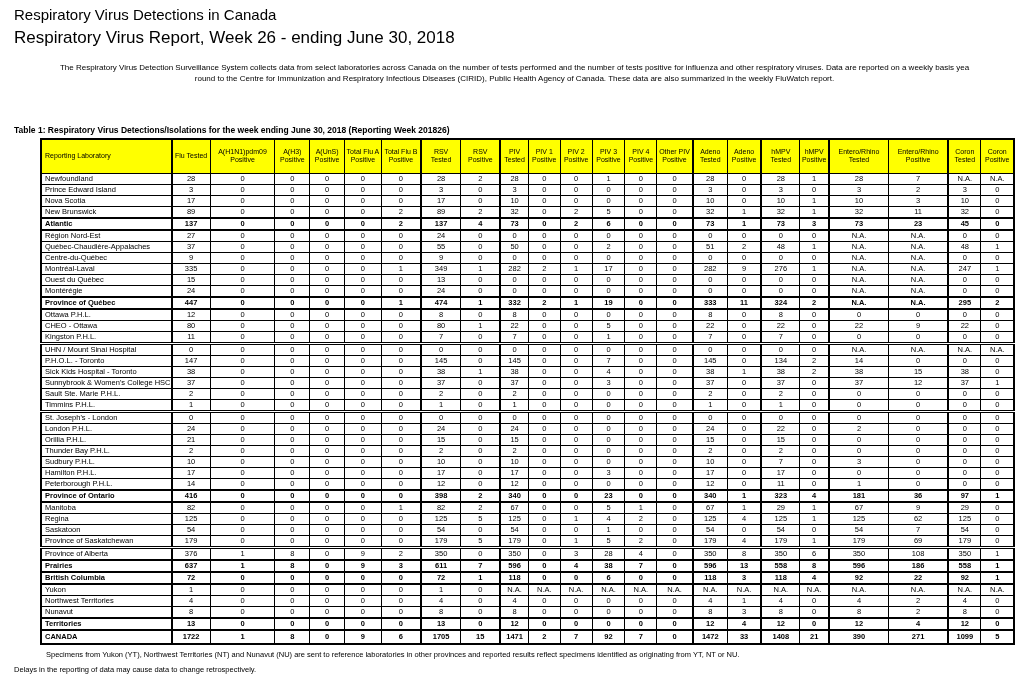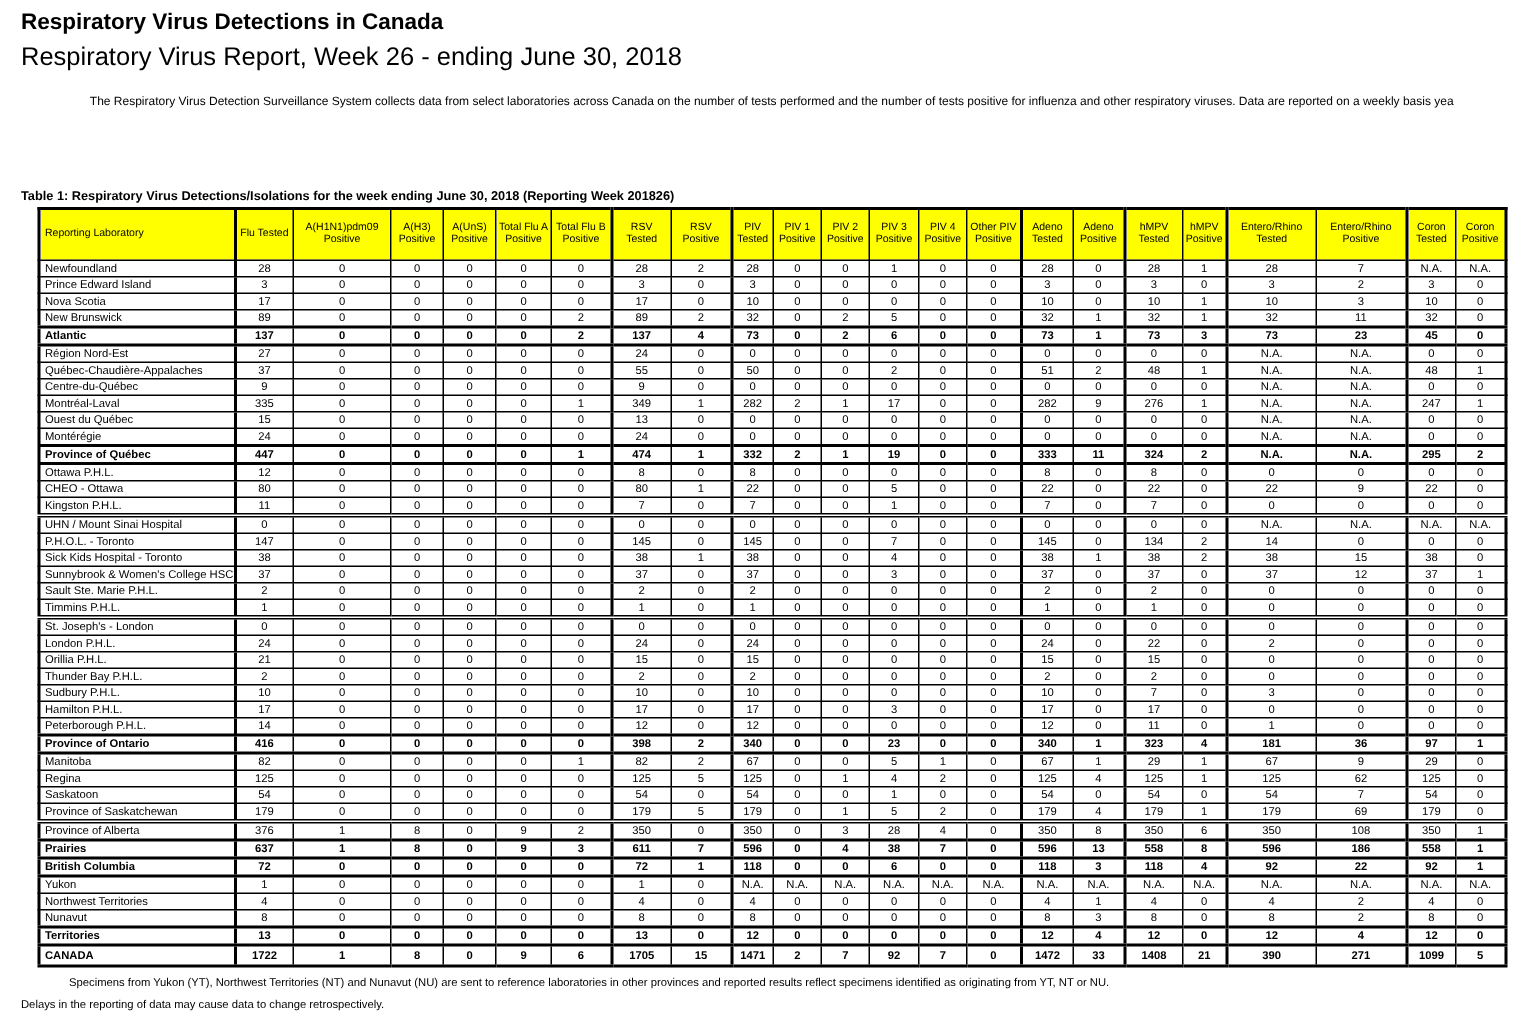--- a/index.html
+++ b/index.html
@@ -1,23 +1,23 @@
 <!DOCTYPE html>
 <html style="--header-bg: #FFFF00;"><head>
 <meta charset="utf-8">
 <style>
   html,body{margin:0;padding:0;}
   body{width:1015px;height:682px;background:#fff;position:relative;overflow:hidden;
        font-family:"Liberation Sans", sans-serif;color:#000;}
-  .title{position:absolute;top:6px;left:14px;font-size:15px;font-weight:bold;white-space:nowrap;}
+  .title{position:absolute;top:6px;left:14px;font-size:15px;font-weight:normal;white-space:nowrap;}
   .subtitle{position:absolute;top:28px;left:14px;font-size:17px;font-weight:normal;white-space:nowrap;}
   .intro{position:absolute;top:63px;left:14px;width:1001px;font-size:8px;line-height:10.5px;text-align:center;}
   .intro .line{display:block;white-space:nowrap;overflow:hidden;}
   .caption{position:absolute;top:125px;left:14px;font-size:8.5px;font-weight:bold;white-space:nowrap;}
-  table{position:absolute;top:138px;left:25px;border-collapse:collapse;table-layout:fixed;
+  table{position:absolute;top:138px;left:40px;border-collapse:collapse;table-layout:fixed;
         border:2px solid #000;}
   th{background:var(--header-bg,#FFFF00);font-weight:normal;font-size:7px;line-height:8px;
      padding:1px 1px;border:1px solid #000;vertical-align:middle;text-align:center;
      word-wrap:break-word;overflow:hidden;}
   th.lab{text-align:left;padding-left:3px;}
   thead tr{height:34px;}
   td{border:1px solid #000;font-size:7.5px;height:10px;line-height:10px;text-align:center;
      padding:0;overflow:hidden;white-space:nowrap;}
   td.lab{text-align:left;padding-left:3px;}
   tr.bold td{font-weight:bold;border-top-width:2px;border-bottom-width:2px;}
@@ -28,20 +28,21 @@
   .fn1{top:650px;margin-left:32px;}
   .fn2{top:665px;}
 </style>
 </head>
 <body>
 
 <div class="title">Respiratory Virus Detections in Canada</div>
 <div class="subtitle">Respiratory Virus Report, Week 26 - ending June 30, 2018</div>
 <div class="intro">
   <span class="line">The Respiratory Virus Detection Surveillance System collects data from select laboratories across Canada on the number of tests performed and the number of tests positive for influenza and other respiratory viruses. Data are reported on a weekly basis yea</span>
+  <span class="line">round to the Centre for Immunization and Respiratory Infectious Diseases (CIRID), Public Health Agency of Canada. These data are also summarized in the weekly FluWatch report.</span>
 </div>
 <div class="caption">Table 1: Respiratory Virus Detections/Isolations for the week ending June 30, 2018 (Reporting Week 201826)</div>
 
 <table>
   <colgroup id="cg">
       <col style="width: 130px;">
       <col style="width: 39px;">
       <col style="width: 65px;">
       <col style="width: 35px;">
       <col style="width: 35px;">

